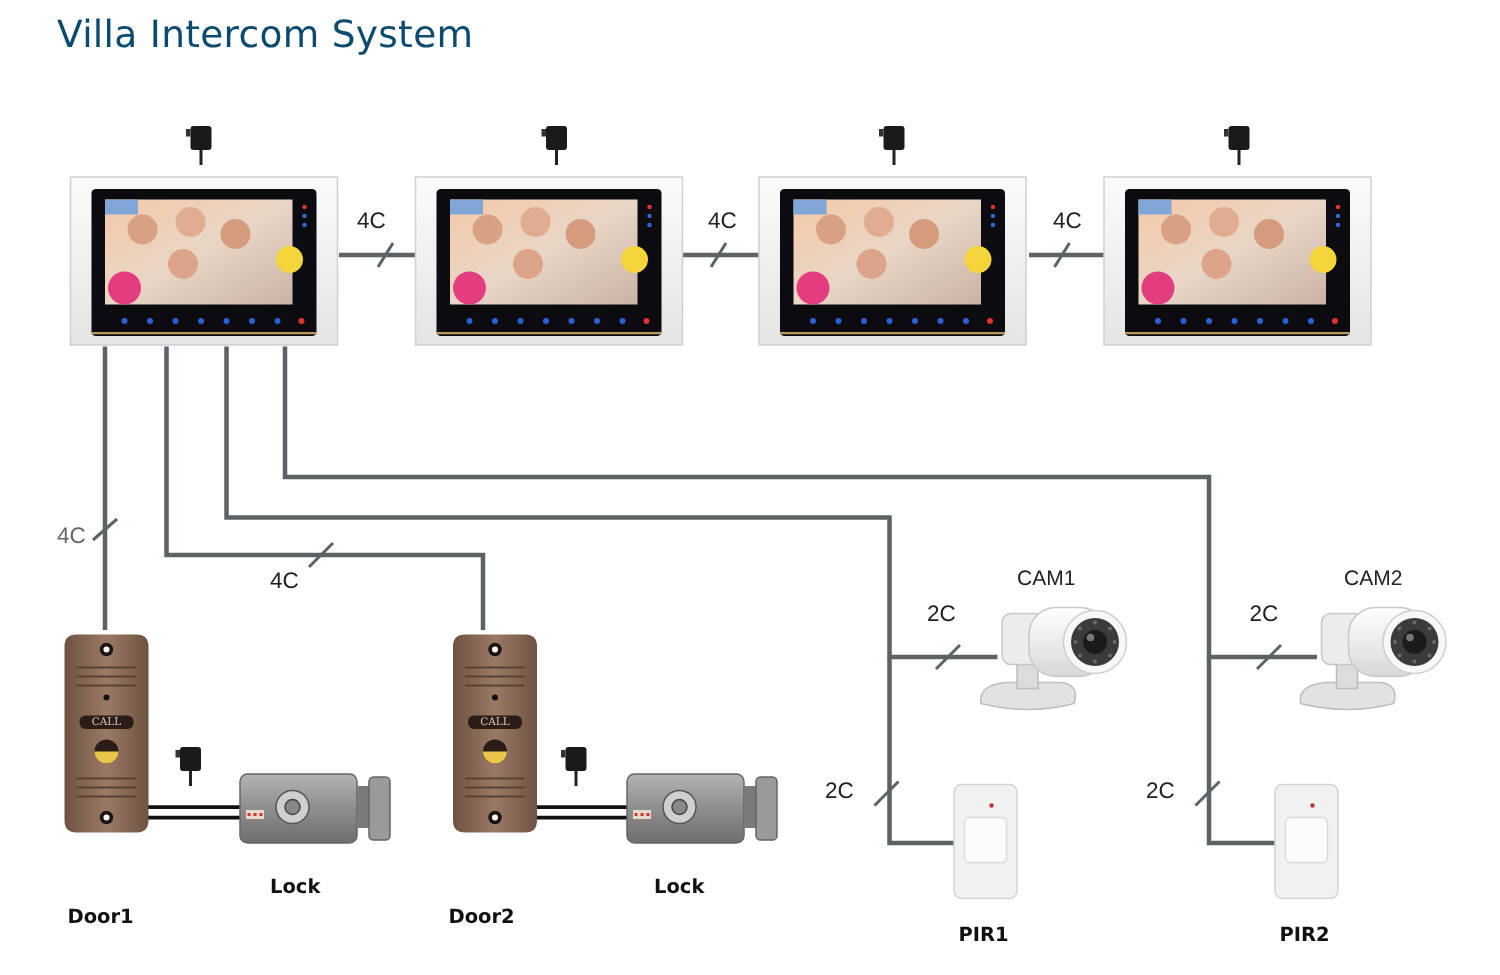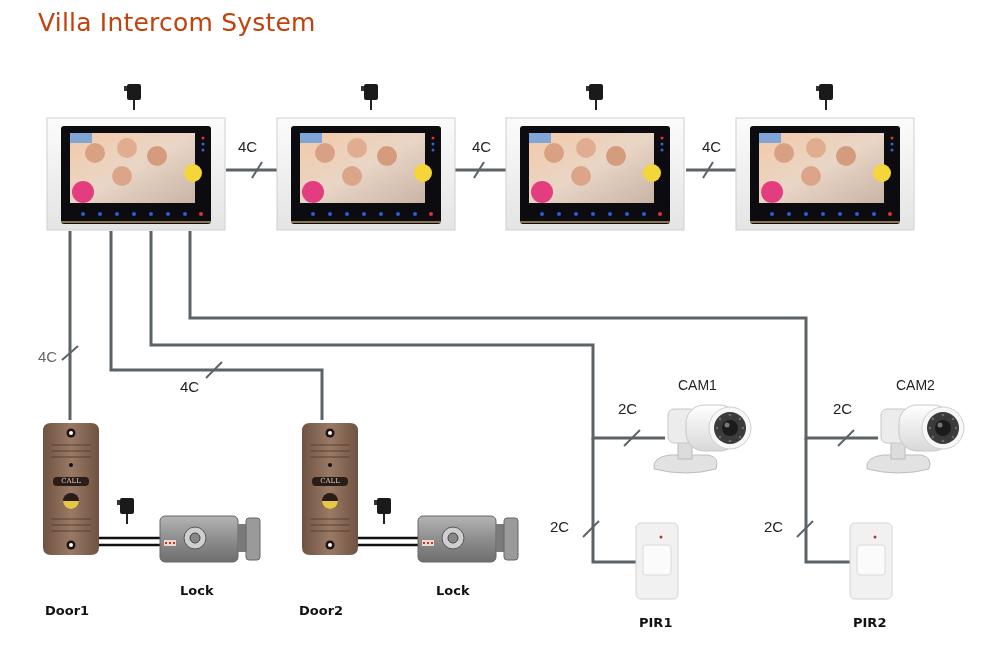--- a/index.html
+++ b/index.html
@@ -1,17 +1,17 @@
 <!DOCTYPE html>
 <html><head>
 <meta charset="utf-8">
 <style>
   html, body { margin: 0; padding: 0; background: #ffffff; }
   body { width: 1000px; height: 650px; position: relative; overflow: hidden; font-family: "DejaVu Sans", sans-serif; }
-  .title { position: absolute; left: 38px; top: 8px; font-size: 25px; color: #c2410c; font-family: "DejaVu Sans", sans-serif; letter-spacing: 0.2px; }
+  .title { position: absolute; left: 38px; top: 8px; font-size: 25px; color: #0c4a6e; font-family: "DejaVu Sans", sans-serif; letter-spacing: 0.2px; }
   svg.diagram { position: absolute; left: 0; top: 0; }
   .lbl { font-family: "Liberation Sans", sans-serif; font-size: 15px; fill: #222; }
   .lbl-gray { fill: #666; }
   .dev-lbl { font-family: "DejaVu Sans", sans-serif; font-size: 13px; font-weight: bold; fill: #111; }
   .cam-lbl { font-family: "Liberation Sans", sans-serif; font-size: 14px; fill: #222; }
 </style>
 </head>
 <body>
 
 <div class="title">Villa Intercom System</div>

